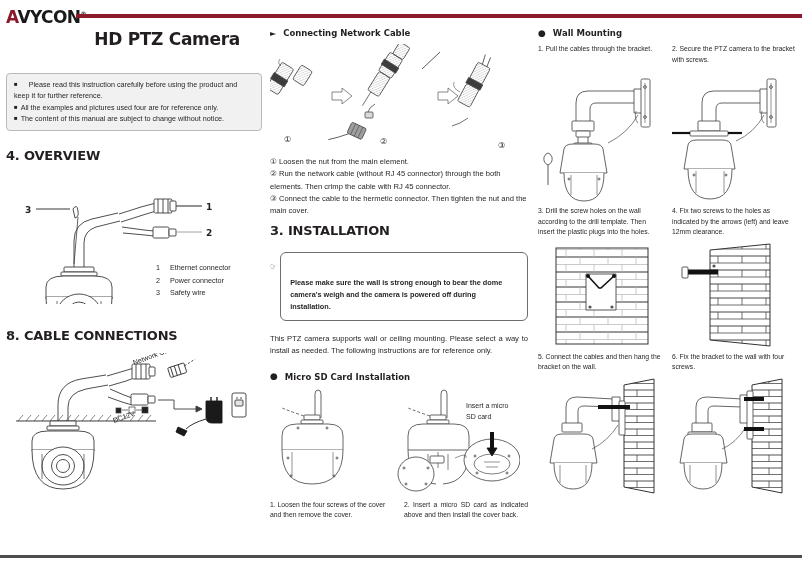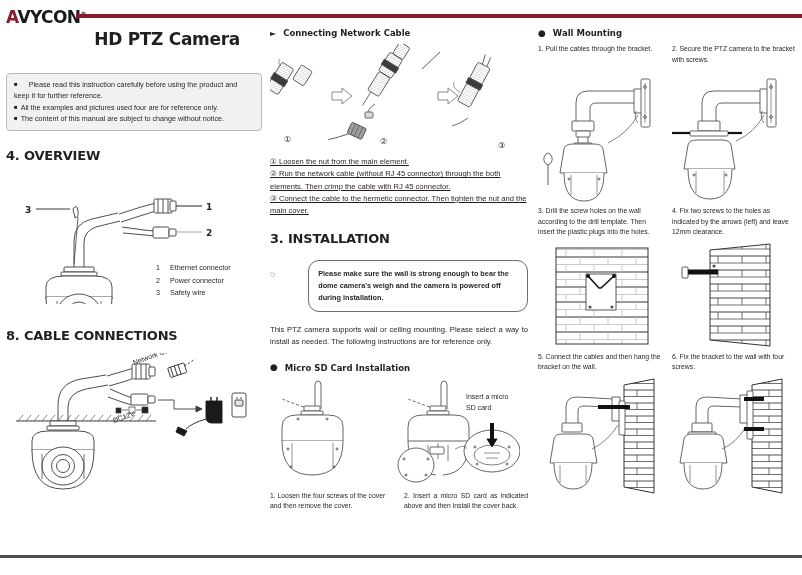--- a/index.html
+++ b/index.html
@@ -67,23 +67,23 @@
     font-size: 7.2px; line-height: 1.58;
   }
   .notice p { margin: 0; }
   .notice .sq { font-size: 6px; vertical-align: 1px; margin-right: 3px; }
 
   
   .tipwrap { display: flex; align-items: flex-start; gap: 3px; }
   .tip-hand { font-size: 8px; color: #444; padding-top: 10px; }
   .tip {
     flex: 1;
-    border: 1px solid #6d6d6d; border-radius: 11px;
-    padding: 7px 9px 7px 9px;
-    font-size: 7.3px; font-weight: bold; line-height: 1.62; margin-left: 28px;
+    border: 1px solid #6d6d6d; border-radius: 6px;
+    padding: 24px 9px 7px 9px;
+    font-size: 7.3px; font-weight: bold; line-height: 1.62;
   }
 
   
   .legend { font-size: 7.2px; line-height: 1.72; }
   .legend .row { display: flex; gap: 8px; }
   .legend .n { width: 6px; }
 
   
   .footer-rule {
     position: absolute; left: 0; right: 0; bottom: 17px;
@@ -321,27 +321,27 @@
         <path d="M198 74 q-8 6 -16 8" fill="none" stroke="#4a4a4a" stroke-width="0.8"></path>
         <path d="M190 48 q-8 -4 -6 -10" fill="none" stroke="#6a6a6a" stroke-width="0.7"></path>
         <g font-family="Liberation Sans, sans-serif" font-size="8" fill="#231f20">
           <text x="14" y="98">①</text>
           <text x="110" y="100">②</text>
           <text x="228" y="104">③</text>
         </g>
       </svg>
     </figure>
 
-    <div class="body-text" style="margin-top:4px;text-decoration:underline;">
+    <div class="body-text" style="margin-top:4px;">
       <div>①   Loosen the nut from the main element.</div>
       <div>② Run the network cable (without RJ 45 connector) through the both elements.  Then crimp the cable with RJ 45 connector.</div>
       <div>③   Connect the cable to the hermetic connector. Then tighten the nut and the main cover.</div>
     </div>
 
-    <div class="h-section" style="margin-top:14px;">3. INSTALLATION</div>
+    <div class="h-section" style="margin-top:6px;">3. INSTALLATION</div>
 
     <div class="tipwrap" style="margin-top:14px;">
       <span class="tip-hand">☞</span>
       <div class="tip">Please make sure the wall is strong enough to bear the dome camera's weigh and the camera is powered off during installation.</div>
     </div>
 
     <div class="body-text justify" style="margin-top:12px;">This PTZ camera supports wall or ceiling mounting. Please select a way to install as needed. The following instructions are for reference only.</div>
 
     <div class="h-bullet" style="margin-top:14px;">
       <span class="dot">●</span>

